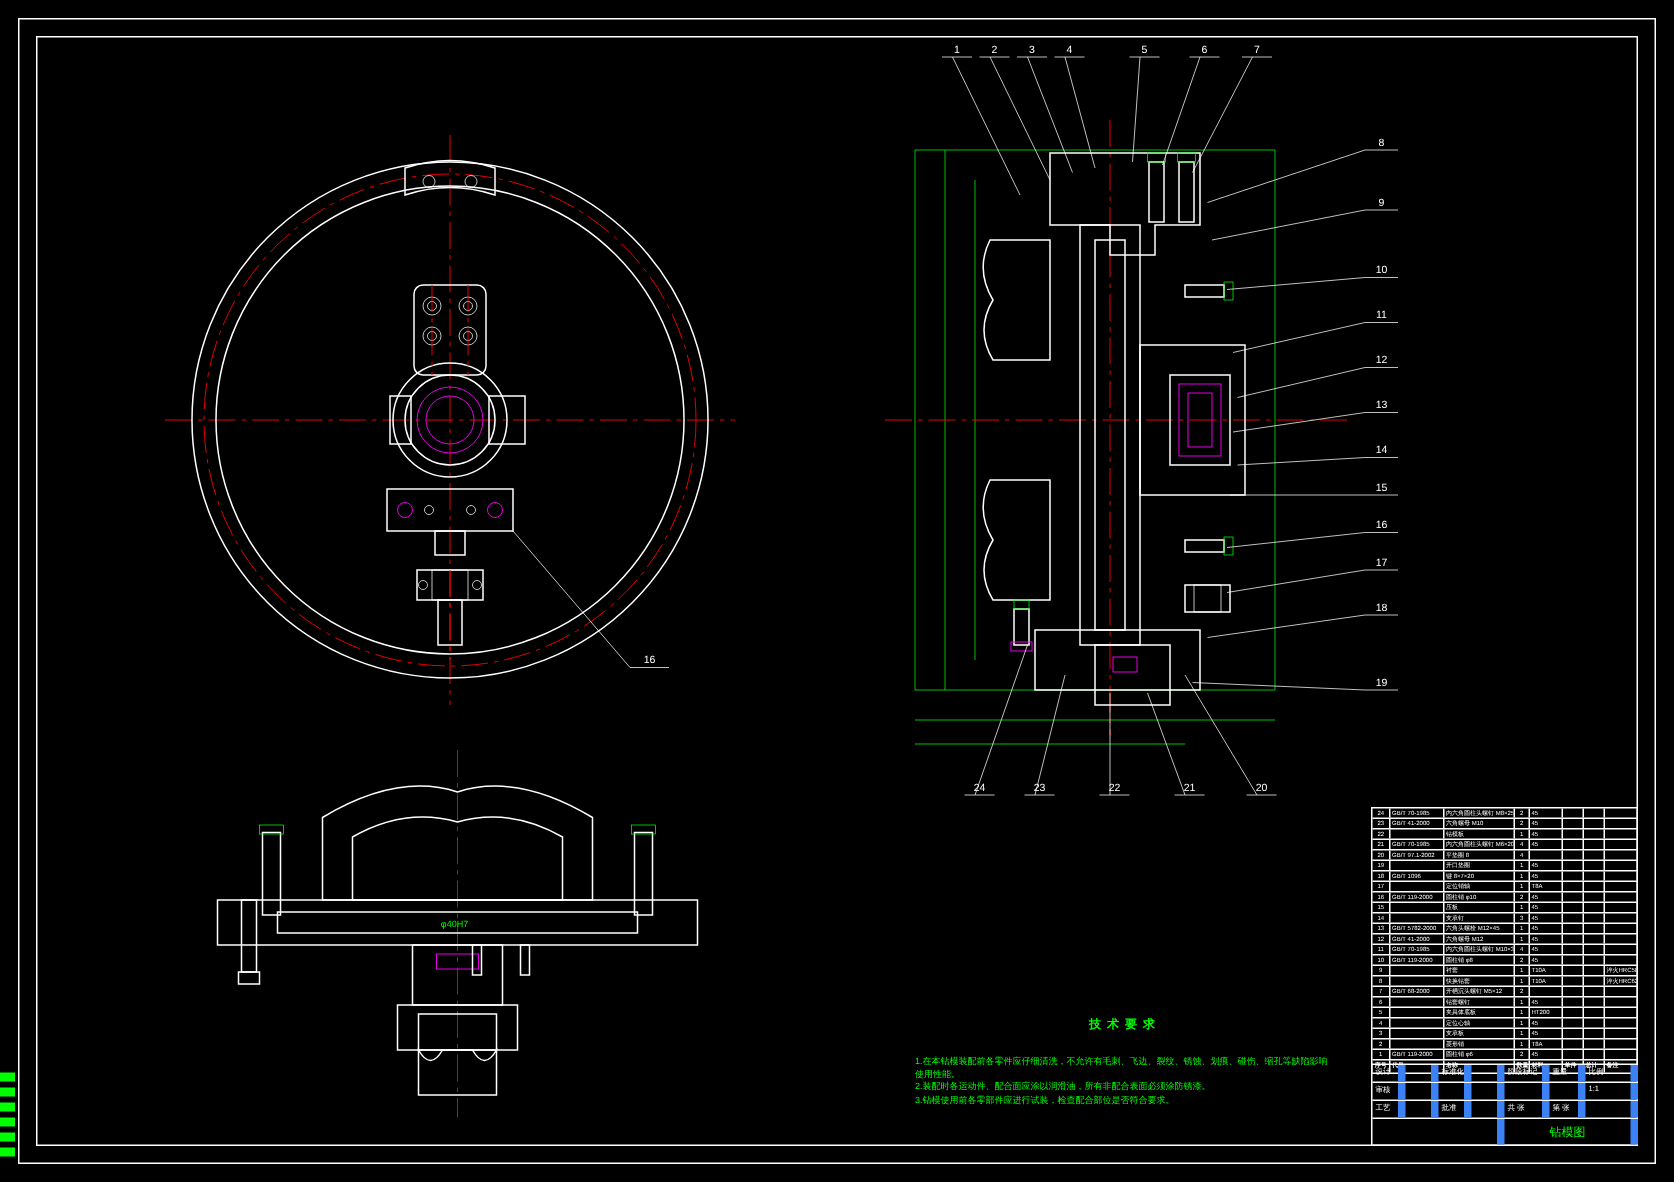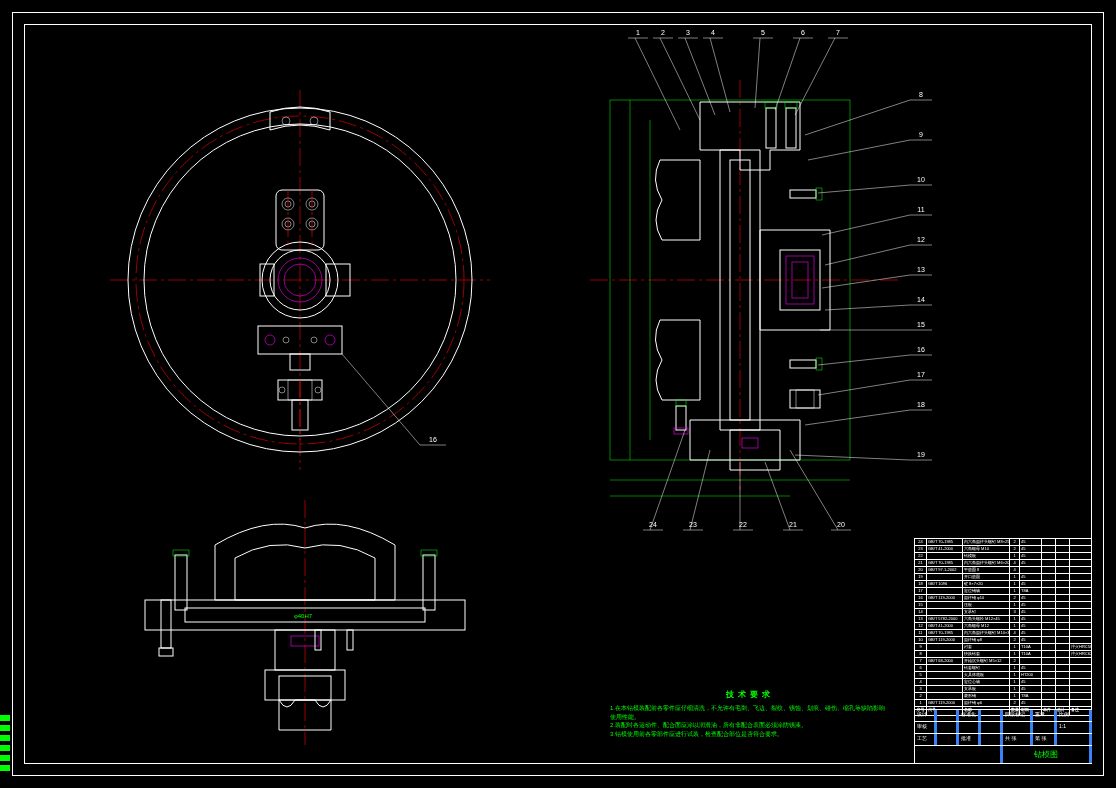--- a/index.html
+++ b/index.html
@@ -57,34 +57,34 @@
   .c-rem { width: 22px; }
   .tb {
     position: absolute;
     right: 24px;
     bottom: 24px;
     width: 178px;
     border-top: 1px solid #fff;
     border-left: 1px solid #fff;
   }
   .tb-row { display: flex; border-bottom: 1px solid #fff; height: 12px; }
-  .tb-cell { border-right: 3px solid #3b82f6; font-size: 5px; padding: 1px 2px; overflow: hidden; white-space: nowrap; }
+  .tb-cell { border-right: 5px solid #3b82f6; font-size: 5px; padding: 1px 2px; overflow: hidden; white-space: nowrap; }
   .tb-title { color: #0f0; font-size: 8px; text-align: center; flex: 1; display:flex; align-items:center; justify-content:center;}
 
   
   .tech {
     position: absolute;
     left: 610px;
     bottom: 50px;
     width: 280px;
     color: #0f0;
     font-size: 6px;
     line-height: 1.4;
   }
-  .tech h4 { text-align: center; font-size: 8px; margin-bottom: 4px; letter-spacing: 4px; }
+  .tech h4 { text-align: center; font-size: 8px; margin-bottom: 16px; letter-spacing: 4px; }
 
   
   svg { position: absolute; overflow: visible; }
 
   .cl { stroke: #f00; stroke-width: 0.6; stroke-dasharray: 18 4 3 4; fill: none; }
   .outline { stroke: #fff; stroke-width: 1; fill: none; }
   .thin { stroke: #fff; stroke-width: 0.5; fill: none; }
   .dim { stroke: #0f0; stroke-width: 0.5; fill: none; }
   .dimtext { fill: #0f0; font-size: 6px; }
   .lead { stroke: #fff; stroke-width: 0.5; fill: none; }

